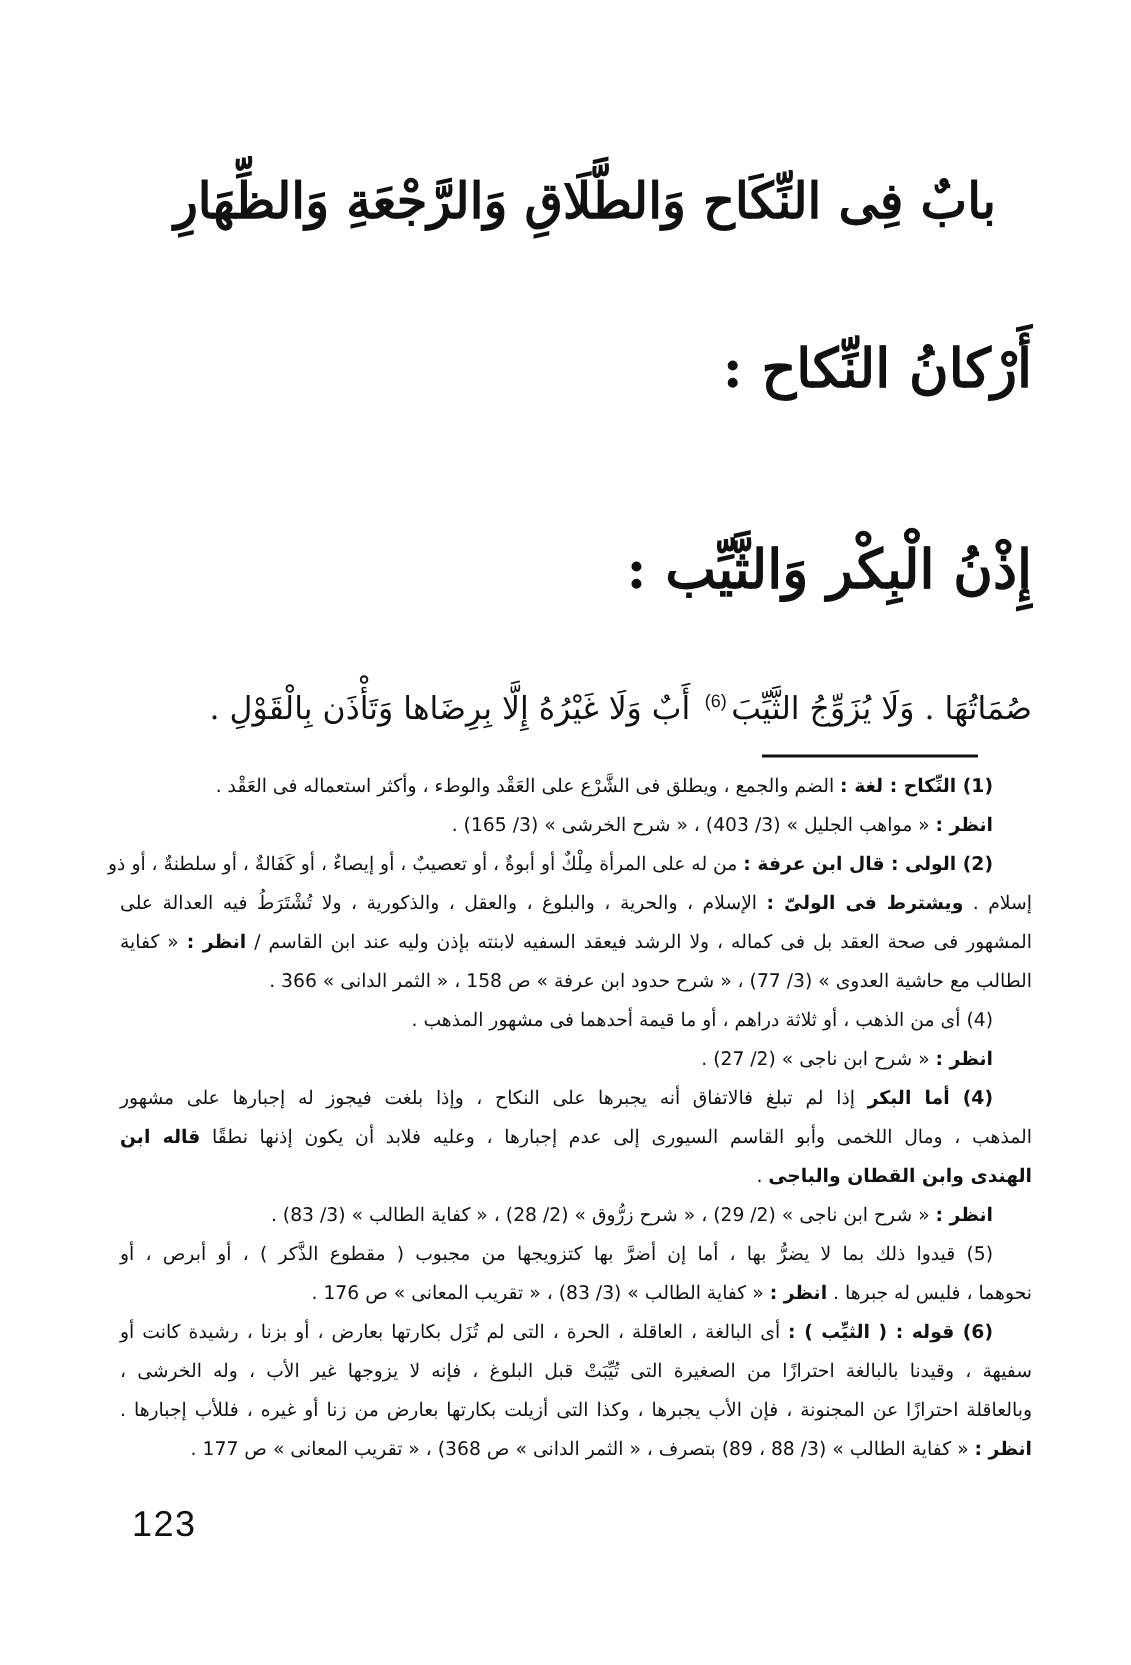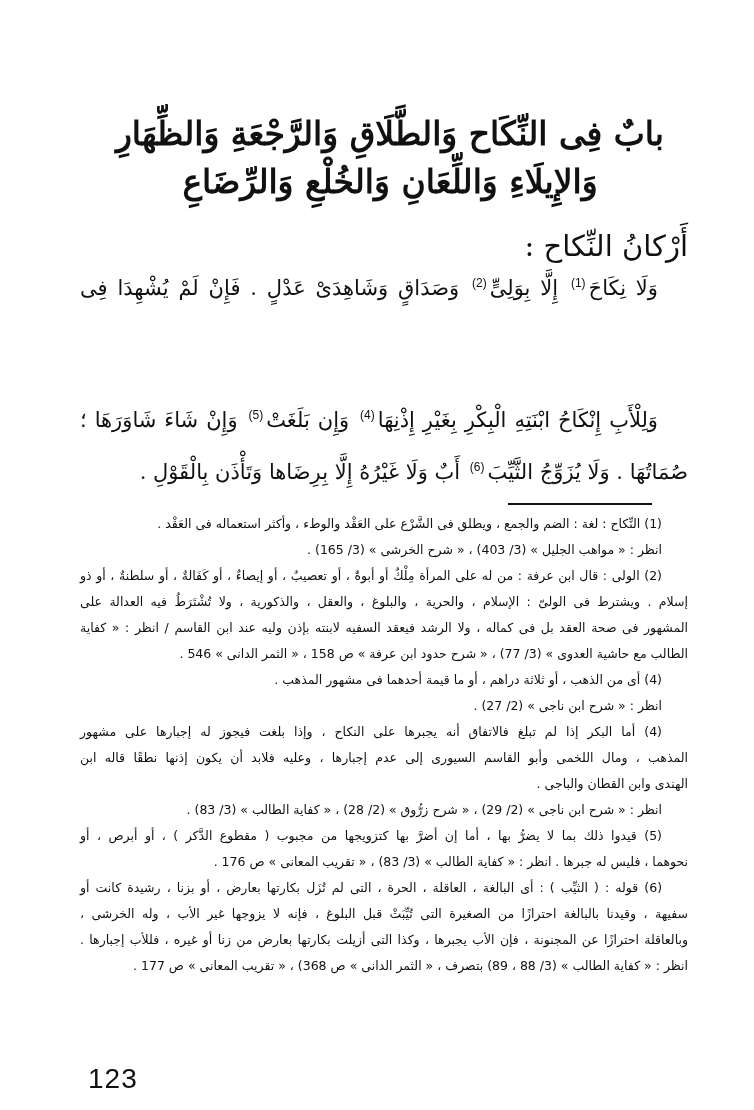--- a/index.html
+++ b/index.html
@@ -6,76 +6,66 @@
   body { width: 754px; height: 1110px; position: relative; overflow: hidden; color: #111; }
   .page { position: absolute; left: 0; top: 0; width: 754px; height: 1110px; }
   .rtl { direction: rtl; unicode-bidi: embed; }
   .serif { font-family: "DejaVu Serif", "Liberation Serif", serif; }
   .sans { font-family: "DejaVu Sans", "Liberation Sans", sans-serif; }
 
   .title { position: absolute; left: 90px; width: 600px; text-align: center; font-weight: bold; font-size: 33px; line-height: 44px; }
   .title.l1 { top: 112px; }
   .title.l2 { top: 160px; }
 
-  .heading { position: absolute; right: 66px; font-weight: normal; font-size: 29px; line-height: 36px; text-align: left; }
+  .heading { position: absolute; right: 66px; font-weight: bold; font-size: 36px; line-height: 36px; text-align: left; }
   .h1 { top: 228px; }
   .h2 { top: 362px; }
 
   .body-line { position: absolute; left: 80px; right: 66px; font-size: 21px; line-height: 30px; text-align: justify; text-align-last: justify; white-space: nowrap; }
   .body-line.last { text-align-last: right; }
   .body-line.indent { right: 96px; }
   sup.fn { font-size: 12px; vertical-align: super; margin: 0 3px; font-family: "Liberation Sans", sans-serif; }
 
   .rule { position: absolute; top: 503px; left: 508px; width: 144px; height: 0; border-top: 2px solid #111; }
 
   .fn-line { position: absolute; left: 80px; right: 66px; font-size: 12.5px; line-height: 20px; white-space: nowrap; text-align: justify; text-align-last: justify; }
   .fn-line.last { text-align-last: right; }
   .fn-line.ind { right: 92px; }
-  .b { font-weight: normal; }
+  .b { font-weight: bold; }
 
-  .page-number { position: absolute; left: 88px; top: 1063px; font-family: "Liberation Sans", sans-serif; font-size: 28px; letter-spacing: 1px; }
+  .page-number { position: absolute; left: 88px; top: 1003px; font-family: "Liberation Sans", sans-serif; font-size: 24px; letter-spacing: 1px; }
 </style>
 </head>
 <body>
 
 <div class="page">
 
   <div class="title l1 rtl serif">بابٌ فِى النِّكَاح وَالطَّلَاقِ وَالرَّجْعَةِ وَالظِّهَارِ</div>
-  <div class="title l2 rtl serif">وَالإِيلَاءِ وَاللِّعَانِ وَالخُلْعِ وَالرِّضَاعِ</div>
 
   <div class="heading h1 rtl serif">أَرْكانُ النِّكاح :</div>
 
-  <div class="body-line rtl serif indent" style="top:268px;">
-    <span>وَلَا نِكَاحَ</span><sup class="fn">(1)</sup>
-    <span>إِلَّا بِوَلِىٍّ</span><sup class="fn">(2)</sup>
-    <span>وَصَدَاقٍ وَشَاهِدَىْ عَدْلٍ . فَإِنْ لَمْ يُشْهِدَا فِى</span>
-  </div>
 
+  <div class="heading h2 rtl serif">إِذْنُ الْبِكْر وَالثَّيِّب :</div>
 
-  <div class="body-line rtl serif indent" style="top:400px;">
-    <span>وَلِلْأَبِ إِنْكَاحُ ابْنَتِهِ الْبِكْرِ بِغَيْرِ إِذْنِهَا</span><sup class="fn">(4)</sup>
-    <span>وَإِن بَلَغَتْ</span><sup class="fn">(5)</sup>
-    <span>وَإِنْ شَاءَ شَاوَرَهَا ؛</span>
-  </div>
   <div class="body-line rtl serif last" style="top:452px;">
     <span>صُمَاتُهَا . وَلَا يُزَوِّجُ الثَّيِّبَ</span><sup class="fn">(6)</sup>
     <span>أَبٌ وَلَا غَيْرُهُ إِلَّا بِرِضَاها وَتَأْذَن بِالْقَوْلِ .</span>
   </div>
 
   <div class="rule"></div>
 
   <div>
 
     <div class="fn-line rtl sans ind last" style="top:514px;"><span class="b">(1) النِّكاح : لغة :</span><span> الضم والجمع ، ويطلق فى الشَّرْع على العَقْد والوطء ، وأكثر استعماله فى العَقْد .</span></div>
     <div class="fn-line rtl sans ind last" style="top:540px;"><span class="b">انظر :</span><span> « مواهب الجليل » (3/ 403) ، « شرح الخرشى » (3/ 165) .</span></div>
 
     <div class="fn-line rtl sans ind" style="top:566px;"><span class="b">(2) الولى : قال ابن عرفة :</span><span> من له على المرأة مِلْكٌ أو أبوةٌ ، أو تعصيبٌ ، أو إيصاءٌ ، أو كَفَالةٌ ، أو سلطنةٌ ، أو ذو</span></div>
     <div class="fn-line rtl sans" style="top:592px;"><span>إسلام . </span><span class="b">ويشترط فى الولىّ :</span><span> الإسلام ، والحرية ، والبلوغ ، والعقل ، والذكورية ، ولا تُشْتَرَطُ فيه العدالة على</span></div>
     <div class="fn-line rtl sans" style="top:618px;"><span>المشهور فى صحة العقد بل فى كماله ، ولا الرشد فيعقد السفيه لابنته بإذن وليه عند ابن القاسم / </span><span class="b">انظر :</span><span> « كفاية</span></div>
-    <div class="fn-line rtl sans last" style="top:644px;"><span>الطالب مع حاشية العدوى » (3/ 77) ، « شرح حدود ابن عرفة » ص 158 ، « الثمر الدانى » 546 .</span></div>
+    <div class="fn-line rtl sans last" style="top:644px;"><span>الطالب مع حاشية العدوى » (3/ 77) ، « شرح حدود ابن عرفة » ص 158 ، « الثمر الدانى » 366 .</span></div>
 
     <div class="fn-line rtl sans ind last" style="top:670px;"><span>(4) أى من الذهب ، أو ثلاثة دراهم ، أو ما قيمة أحدهما فى مشهور المذهب .</span></div>
     <div class="fn-line rtl sans ind last" style="top:696px;"><span class="b">انظر :</span><span> « شرح ابن ناجى » (2/ 27) .</span></div>
 
     <div class="fn-line rtl sans ind" style="top:722px;"><span class="b">(4) أما البكر</span><span> إذا لم تبلغ فالاتفاق أنه يجبرها على النكاح ، وإذا بلغت فيجوز له إجبارها على مشهور</span></div>
     <div class="fn-line rtl sans" style="top:748px;"><span>المذهب ، ومال اللخمى وأبو القاسم السيورى إلى عدم إجبارها ، وعليه فلابد أن يكون إذنها نطقًا </span><span class="b">قاله ابن</span></div>
     <div class="fn-line rtl sans last" style="top:774px;"><span class="b">الهندى وابن القطان والباجى</span><span> .</span></div>
     <div class="fn-line rtl sans ind last" style="top:800px;"><span class="b">انظر :</span><span> « شرح ابن ناجى » (2/ 29) ، « شرح زرُّوق » (2/ 28) ، « كفاية الطالب » (3/ 83) .</span></div>
 
     <div class="fn-line rtl sans ind" style="top:826px;"><span>(5) قيدوا ذلك بما لا يضرُّ بها ، أما إن أضرَّ بها كتزويجها من مجبوب ( مقطوع الذَّكر ) ، أو أبرص ، أو</span></div>

